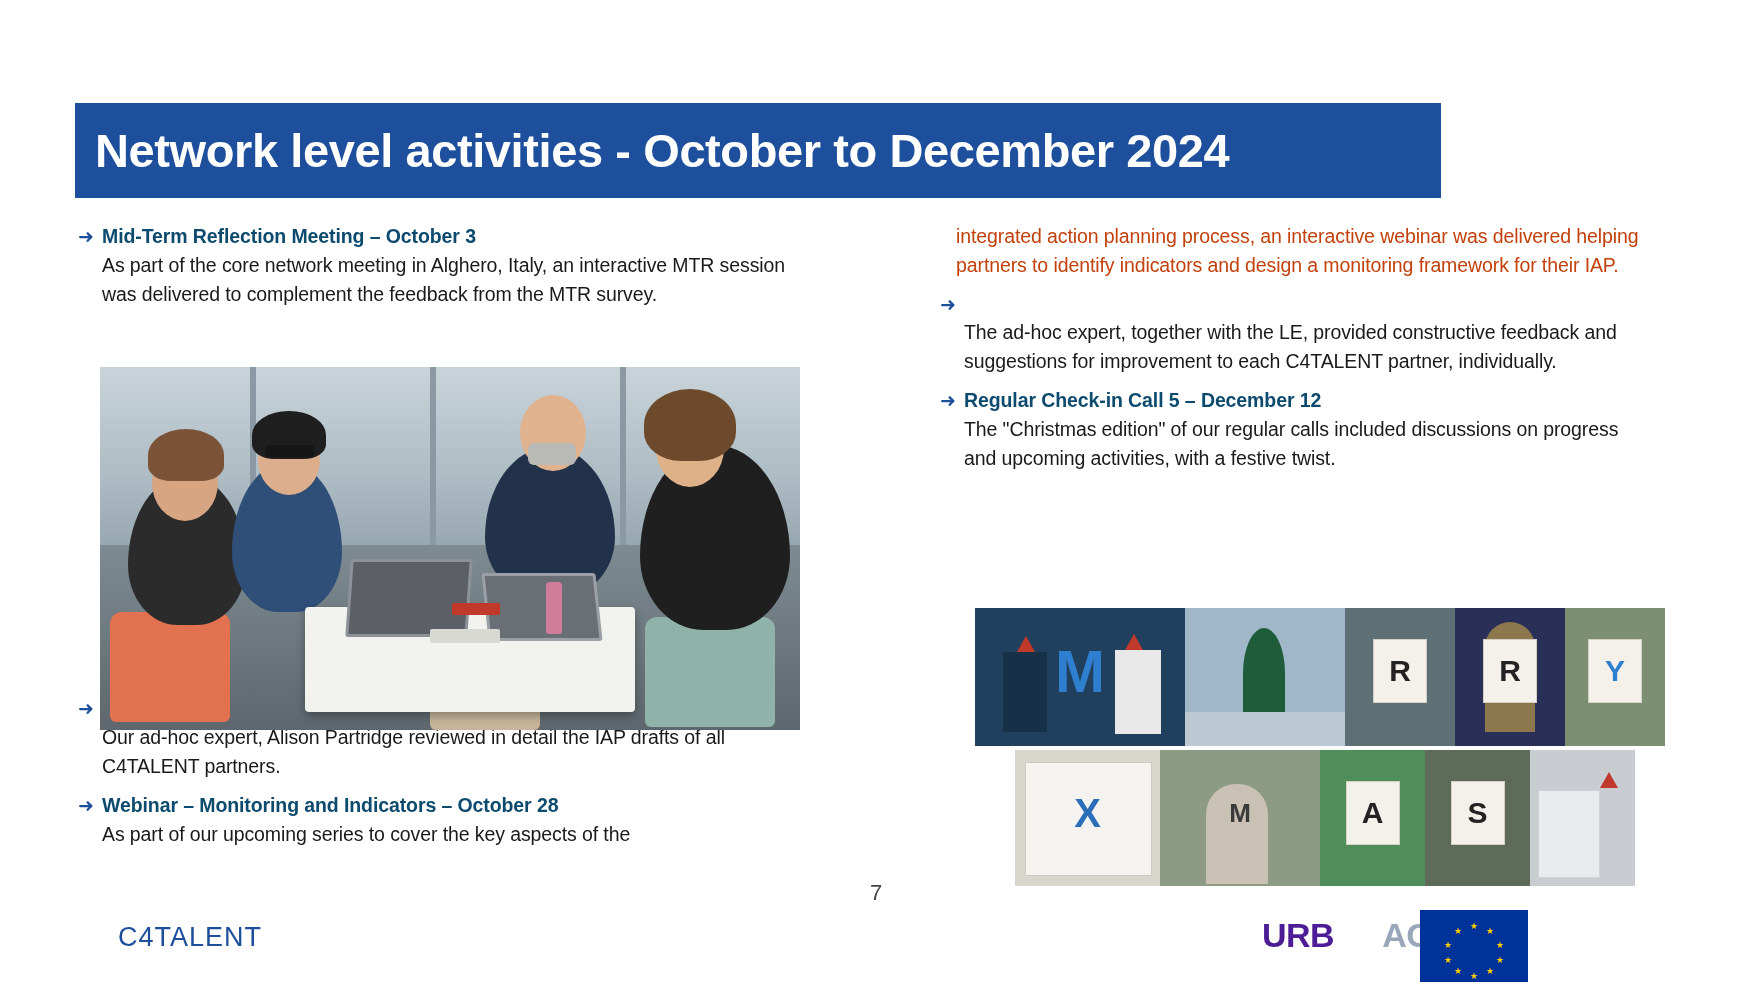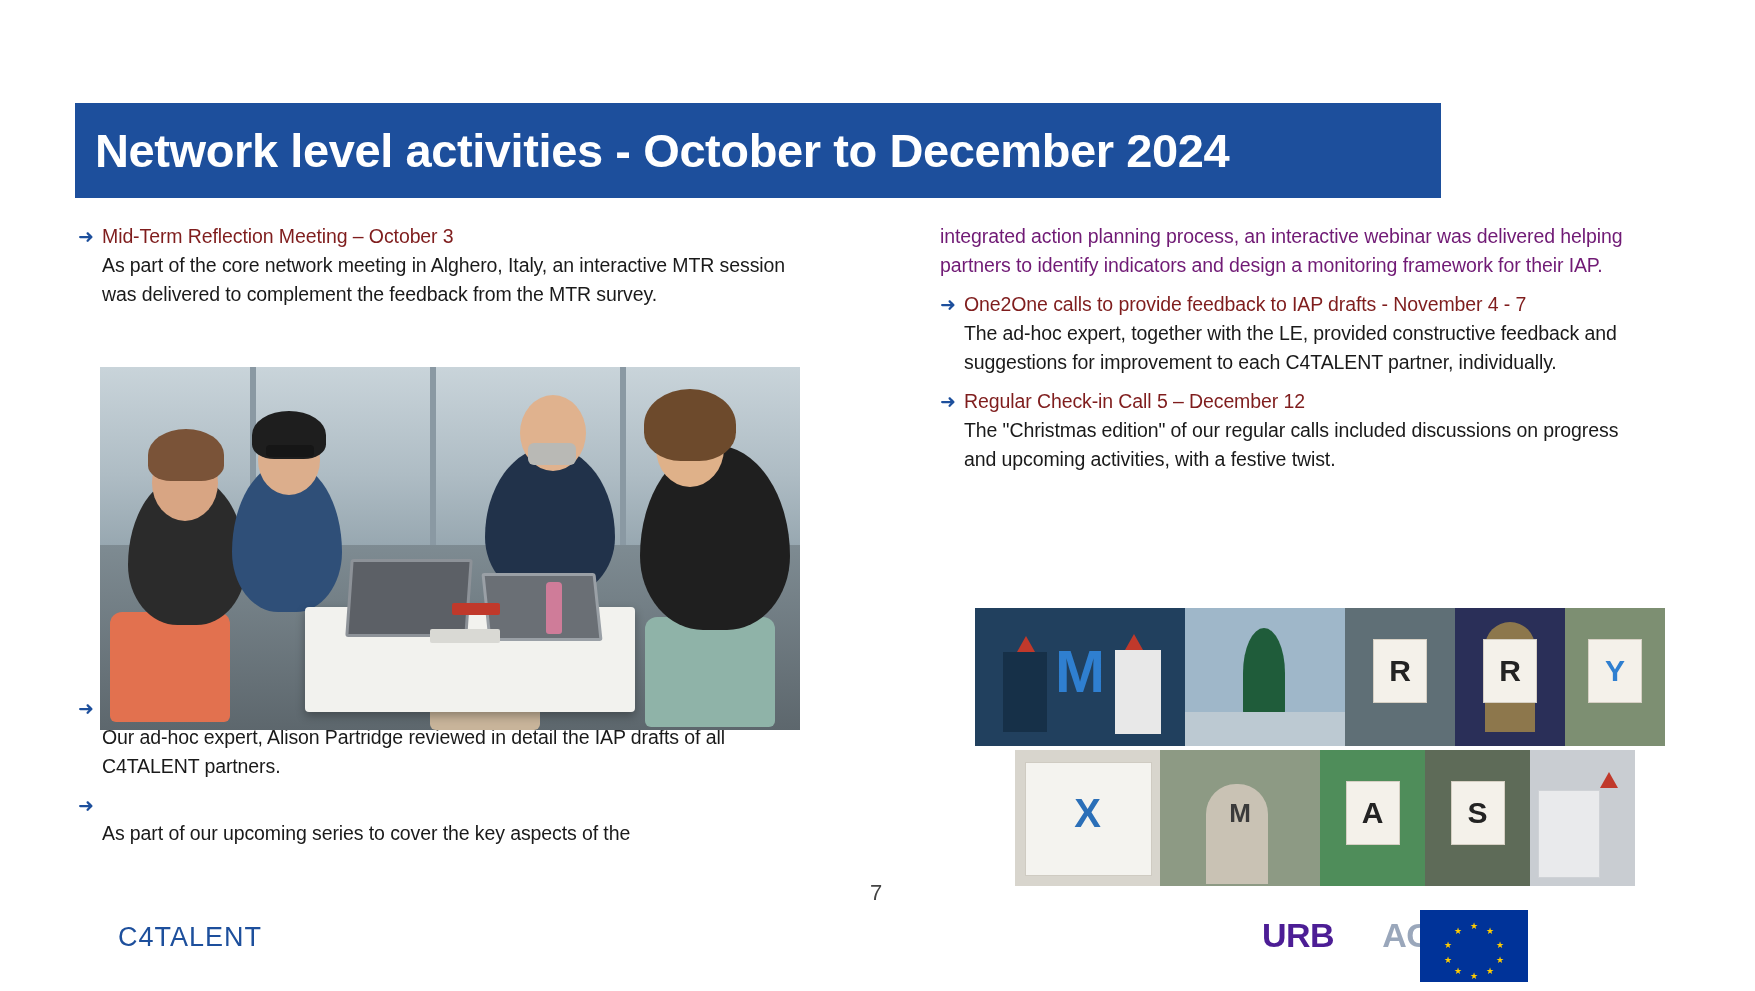--- a/index.html
+++ b/index.html
@@ -69,39 +69,39 @@
   }
   .arrow-icon {
     flex: 0 0 auto;
     width: 24px;
     margin-top: 2px;
     color: #1d4f9c;
     font-size: 19px;
     line-height: 26px;
   }
   .heading {
-    color: #7f1d1d;
-    font-weight: normal;
+    color: #0c4a6e;
+    font-weight: bold;
     font-size: 19.5px;
     line-height: 29px;
     letter-spacing: -0.1px;
   }
   .body-text {
     margin-left: 24px;
     font-size: 19.5px;
     line-height: 29px;
     color: #1a1a1a;
     letter-spacing: -0.1px;
   }
   .cont-text {
     font-size: 19.5px;
     line-height: 29px;
-    color: #701a75;
+    color: #c2410c;
     letter-spacing: -0.1px;
-    margin-left: 0px;
+    margin-left: 16px;
   }
 
   
   .photo-meeting {
     position: absolute;
     left: 100px;
     top: 367px;
     width: 700px;
     height: 363px;
     overflow: hidden;
@@ -298,20 +298,21 @@
       <div class="bullet-row">
         <span class="arrow-icon">➜</span>
         <span class="heading">Expert review of IAP drafts – October 21 - 31</span>
       </div>
       <div class="body-text">Our ad-hoc expert, Alison Partridge reviewed in detail the IAP drafts of all C4TALENT partners.</div>
     </div>
 
     <div class="block">
       <div class="bullet-row">
         <span class="arrow-icon">➜</span>
+        <span class="heading">Webinar – Monitoring and Indicators – October 28</span>
       </div>
       <div class="body-text">As part of our upcoming series to cover the key aspects of the</div>
     </div>
 
   </div>
 
   <div class="photo-meeting">
     <div class="pm-window"></div>
     <div class="pm-mullion" style="left:150px"></div>
     <div class="pm-mullion" style="left:330px"></div>
@@ -347,21 +348,20 @@
     <div style="position:absolute;left:352px;top:236px;width:48px;height:12px;background:#c0392b;border-radius:2px;"></div>
   </div>
 
   <div class="col-right">
 
     <div class="cont-text">integrated action planning process, an interactive webinar was delivered helping partners to identify indicators and design a monitoring framework for their IAP.</div>
 
     <div class="block" style="margin-top:10px">
       <div class="bullet-row">
         <span class="arrow-icon">➜</span>
-        <span class="heading">One2One calls to provide feedback to IAP drafts - November 4 - 7</span>
       </div>
       <div class="body-text">The ad-hoc expert, together with the LE, provided constructive feedback and suggestions for improvement to each C4TALENT partner, individually.</div>
     </div>
 
     <div class="block">
       <div class="bullet-row">
         <span class="arrow-icon">➜</span>
         <span class="heading">Regular Check-in Call 5 – December 12</span>
       </div>
       <div class="body-text">The "Christmas edition" of our regular calls included discussions on progress and upcoming activities, with a festive twist.</div>

